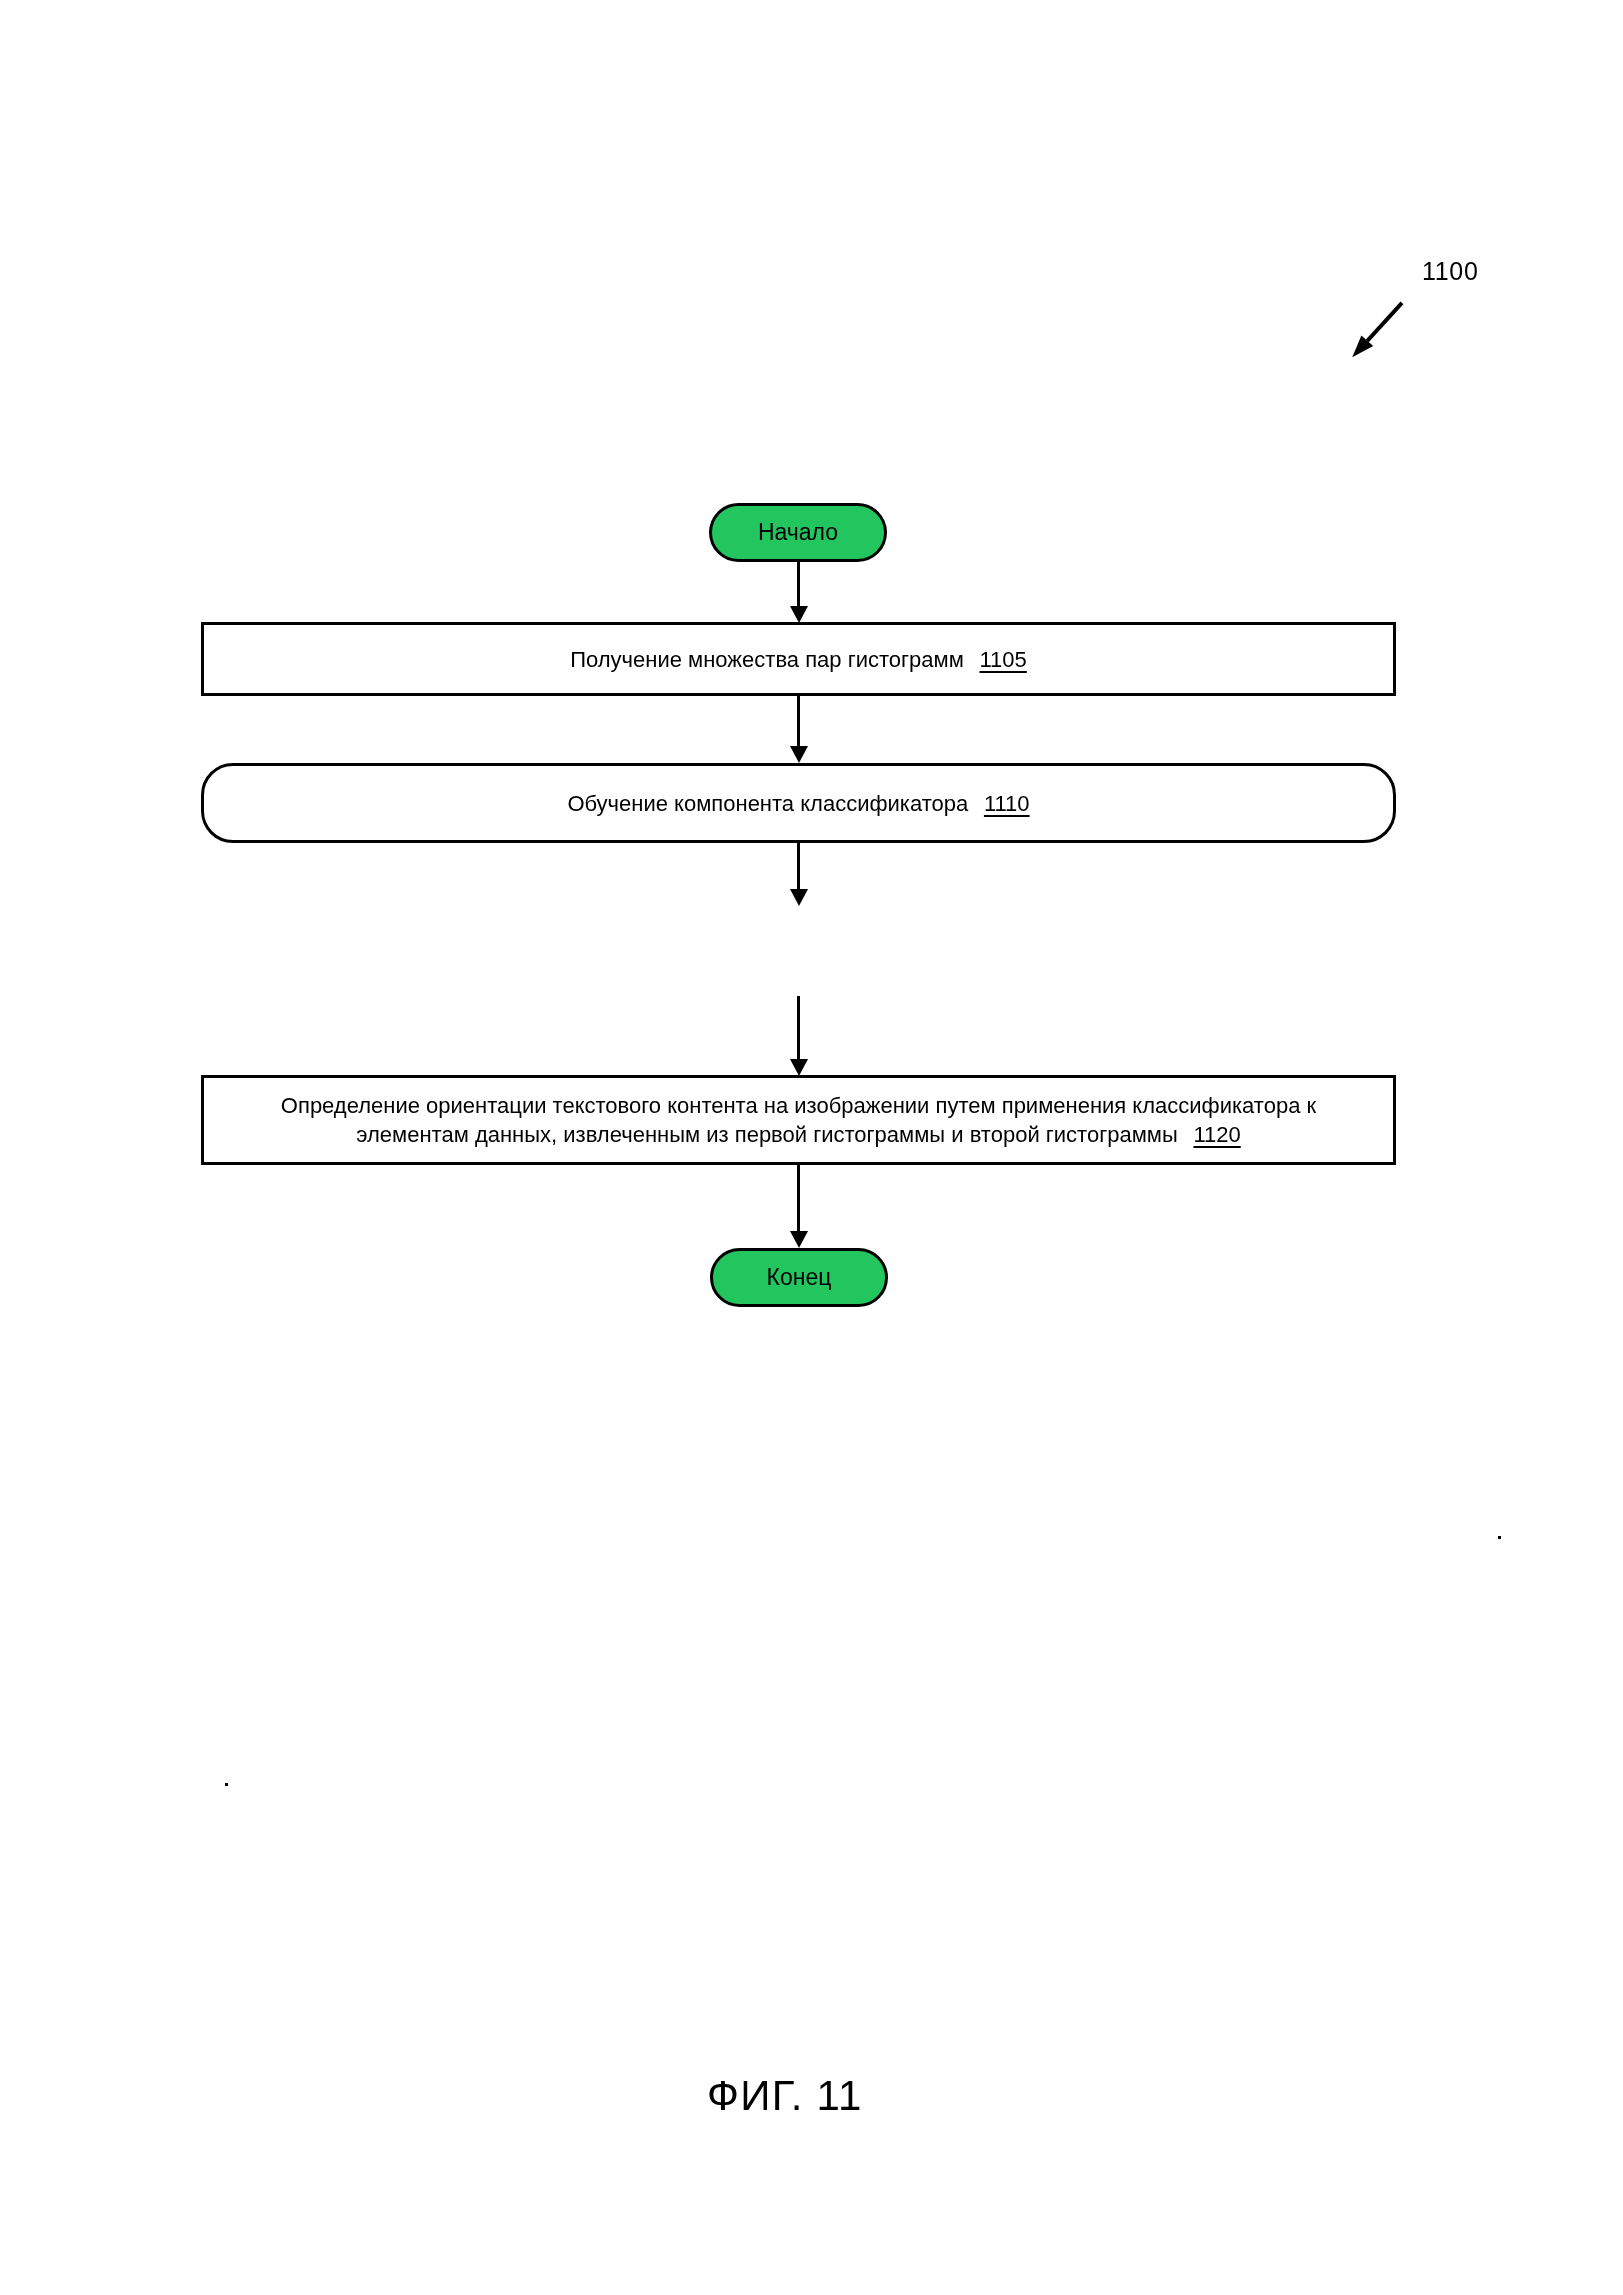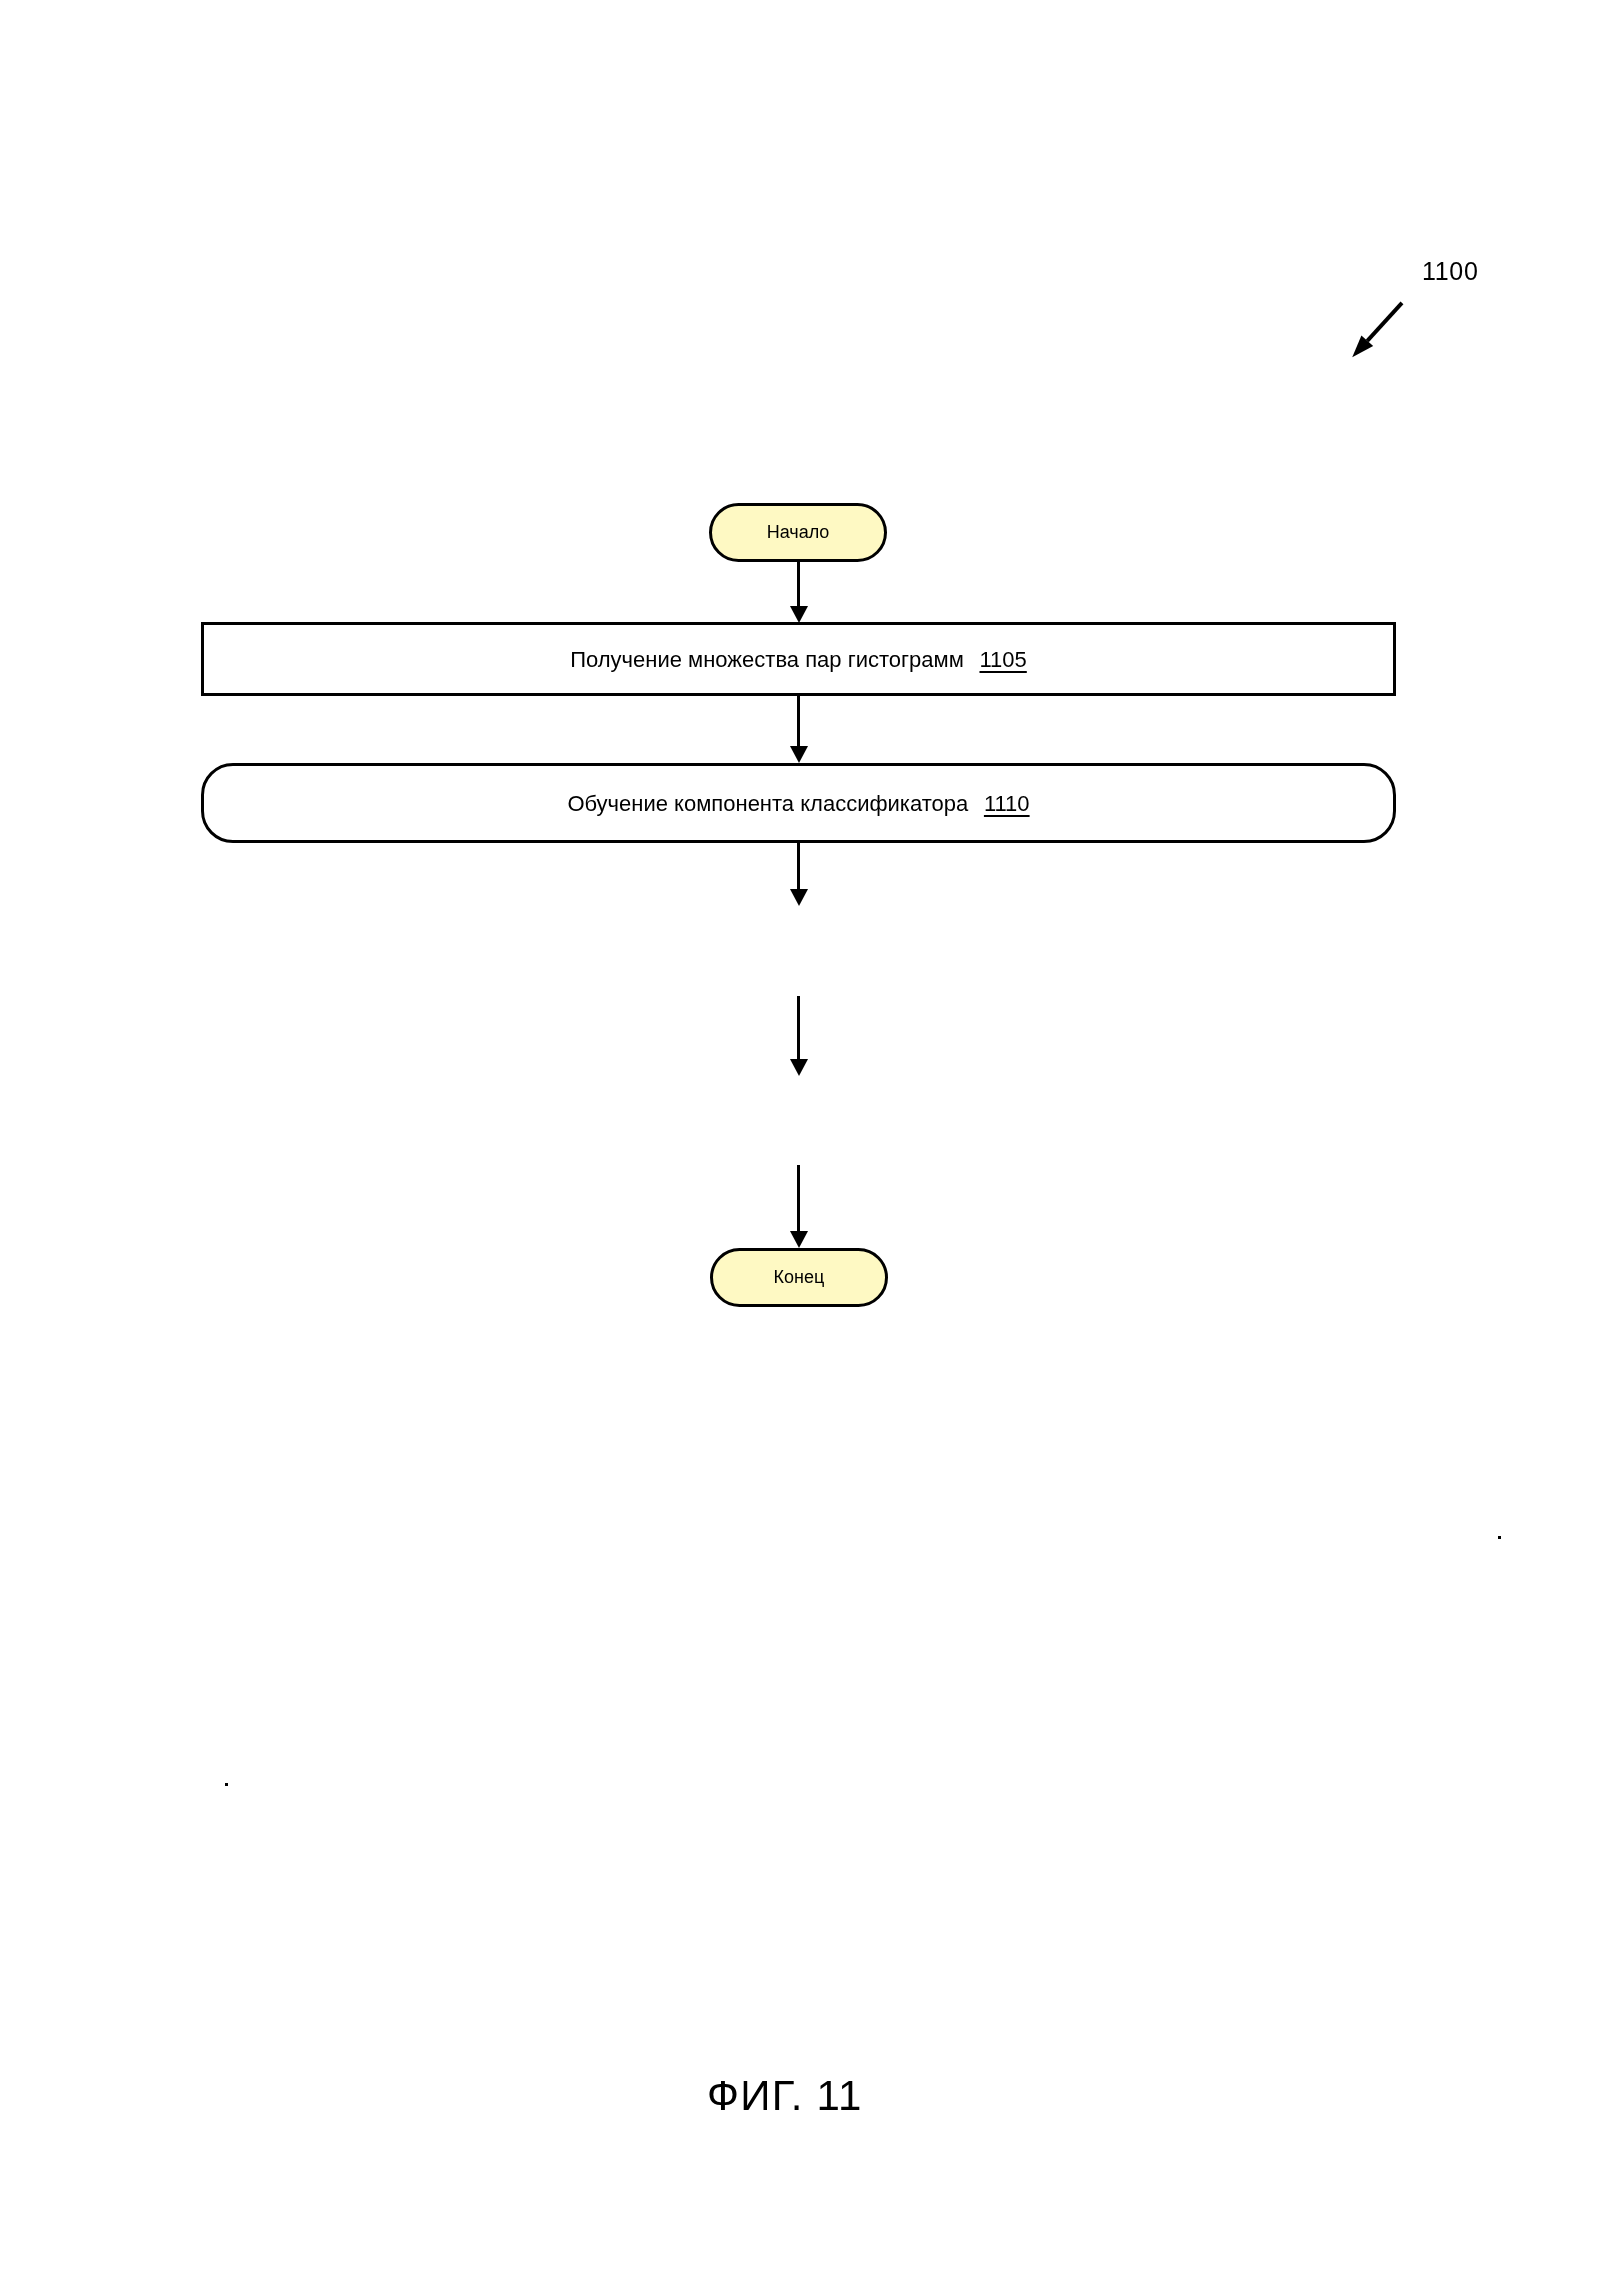--- a/index.html
+++ b/index.html
@@ -31,22 +31,22 @@
   .terminal {
     position: absolute;
     width: 178px;
     height: 59px;
     border: 3.9px solid #000;
     border-radius: 30px;
     box-sizing: border-box;
     display: flex;
     align-items: center;
     justify-content: center;
-    font-size: 18px;
-    background: #fef9c3;
+    font-size: 23px;
+    background: #22c55e;
   }
   .terminal.start { left: 709px; top: 503px; }
   .terminal.end   { left: 710px; top: 1248px; }
 
   
   .step {
     position: absolute;
     left: 201px;
     width: 1195px;
     border: 3.3px solid #000;
@@ -148,20 +148,25 @@
     <p>
       <span>Обучение компонента классификатора</span><span class="ref">1110</span>
     </p>
   </div>
 
   <div class="varrow a3"></div>
 
 
   <div class="varrow a4"></div>
 
+  <div class="step step4">
+    <p>
+      <span>Определение ориентации текстового контента на изображении путем применения классификатора к элементам данных, извлеченным из первой гистограммы и второй гистограммы</span><span class="ref">1120</span>
+    </p>
+  </div>
 
   <div class="varrow a5"></div>
 
   <div class="terminal end">
     <span>Конец</span>
   </div>
 
   <div class="speck speck1"></div>
   <div class="speck speck2"></div>
 

